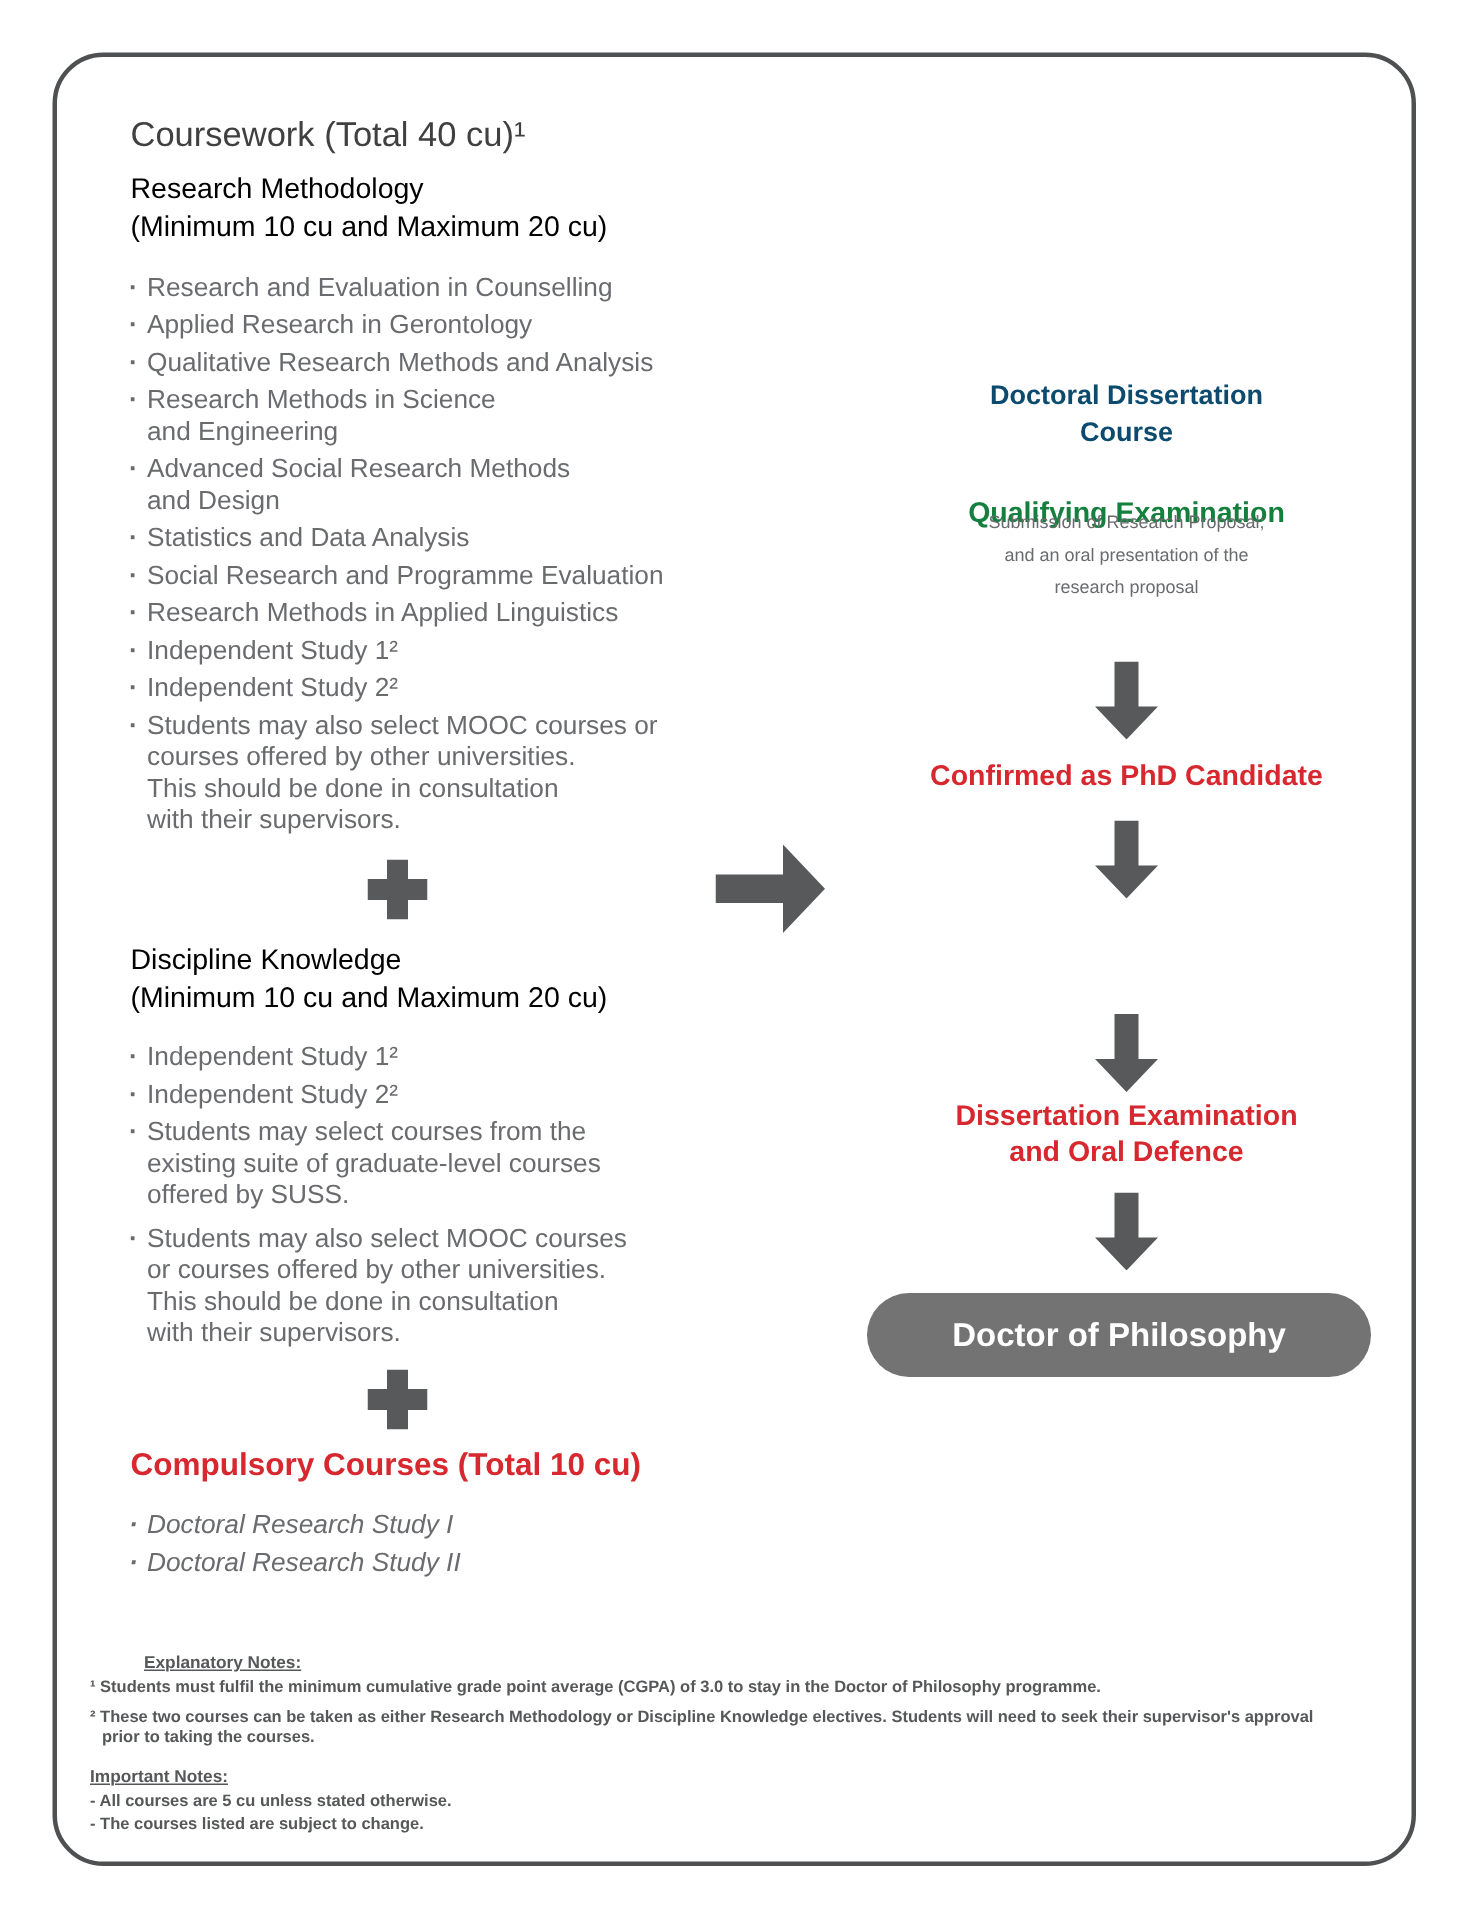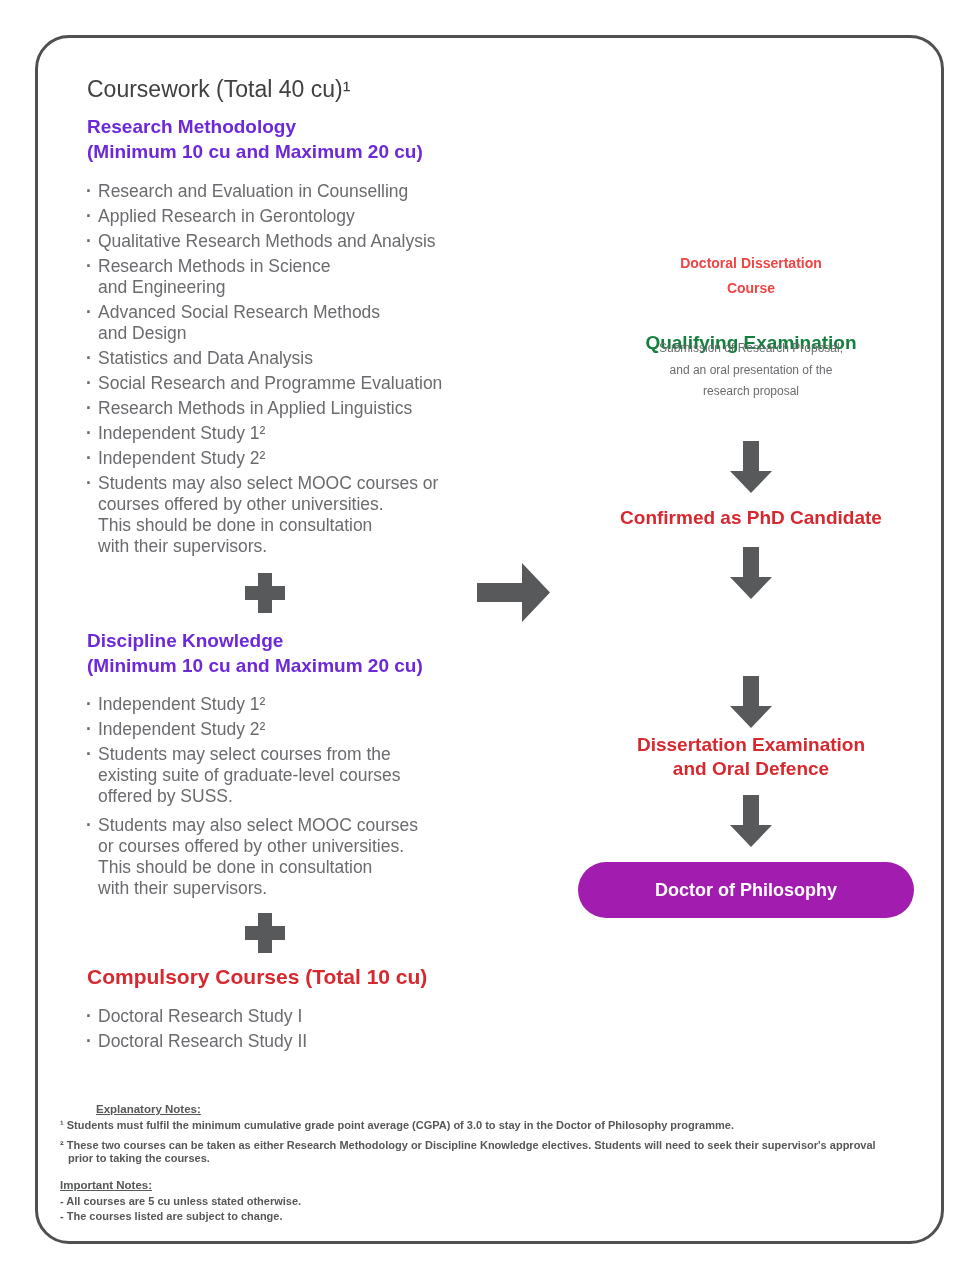--- a/index.html
+++ b/index.html
@@ -4,56 +4,56 @@
 <style>
   * { margin:0; padding:0; box-sizing:border-box; }
   body { background:#ffffff; font-family:"Liberation Sans", sans-serif; }
   #canvas { position:relative; width:975px; height:1286px; background:#ffffff; overflow:hidden; }
 
   .frame { position:absolute; left:35px; top:35px; width:909px; height:1209px;
            border:3px solid #4f5052; border-radius:34px; background:transparent; }
 
   .cw-title { position:absolute; left:87px; top:76px; font-size:23px; font-weight:normal; color:#404040; }
 
-  .sec-head { position:absolute; left:87px; font-size:19px; font-weight:bold; color:#6d28d9;
+  .sec-head { position:absolute; left:87px; font-size:19px; font-weight:normal; color:#000000;
               line-height:25px; white-space:pre-line; }
   .rm-head { top:114px; }
   .dk-head { top:628px; }
   .cc-head { position:absolute; left:87px; top:965px; font-size:21px; font-weight:bold; color:#d7282f; }
 
   ul.list { position:absolute; left:85px; width:430px; list-style:none;
             font-size:17.5px; line-height:21px; color:#6a6b6e; }
   ul.list li { position:relative; padding-left:13px; margin-bottom:4px; white-space:pre-line; }
   ul.list li::before { content:"\00B7"; position:absolute; left:1px; top:0; font-weight:bold; }
   ul.list li.gap { margin-top:8px; }
   .rm-list { top:181px; }
   .dk-list { top:694px; }
-  .cc-list { top:1006px; }
+  .cc-list { top:1006px;font-style:italic; }
 
   .icon { position:absolute; }
   .plus1 { left:245px; top:573px; }
   .plus2 { left:245px; top:913px; }
   .mid-arrow { left:477px; top:563px; }
 
   .rc { position:absolute; left:557px; width:388px; text-align:center; }
-  .dd-title { top:251px; font-size:14px; font-weight:bold; color:#ef4444; line-height:25px; white-space:pre-line; }
+  .dd-title { top:251px; font-size:18px; font-weight:bold; color:#0c4a6e; line-height:25px; white-space:pre-line; }
   .qe-head { top:332px; font-size:19px; font-weight:bold; color:#15803d; }
   .qe-body { top:338px; font-size:12px; color:#6a6b6e; line-height:21.5px; white-space:pre-line; }
   .step { font-size:19px; font-weight:bold; color:#d7282f; line-height:24px; white-space:pre-line; }
   .step1 { top:506px; }
   .step2 { top:610px; }
   .step3 { top:733px; }
   .da1 { left:730px; top:441px; }
   .da2 { left:730px; top:547px; }
   .da3 { left:730px; top:676px; }
   .da4 { left:730px; top:795px; }
 
   .pill { position:absolute; left:578px; top:862px; width:336px; height:56px;
-          background:#a21caf; border-radius:28px; display:flex; align-items:center; justify-content:center;
-          color:#ffffff; font-size:18px; font-weight:bold; }
+          background:#737373; border-radius:28px; display:flex; align-items:center; justify-content:center;
+          color:#ffffff; font-size:22px; font-weight:bold; }
 
   .notes { position:absolute; left:60px; color:#565759; font-weight:bold; }
   .note-head { font-size:11.5px; line-height:13px; text-decoration:underline; }
   .exp-head { top:1103px;padding-left:36px; }
   .imp-head { top:1179px; }
   .exp-body { top:1119px; width:895px; font-size:11px; line-height:13.5px; }
   .exp-body p { white-space:pre; padding-left:8px; text-indent:-8px; margin-bottom:6px; }
   .imp-body { top:1194px; width:600px; font-size:11px; line-height:15px; }
   .imp-body p { white-space:pre; }
 </style>

